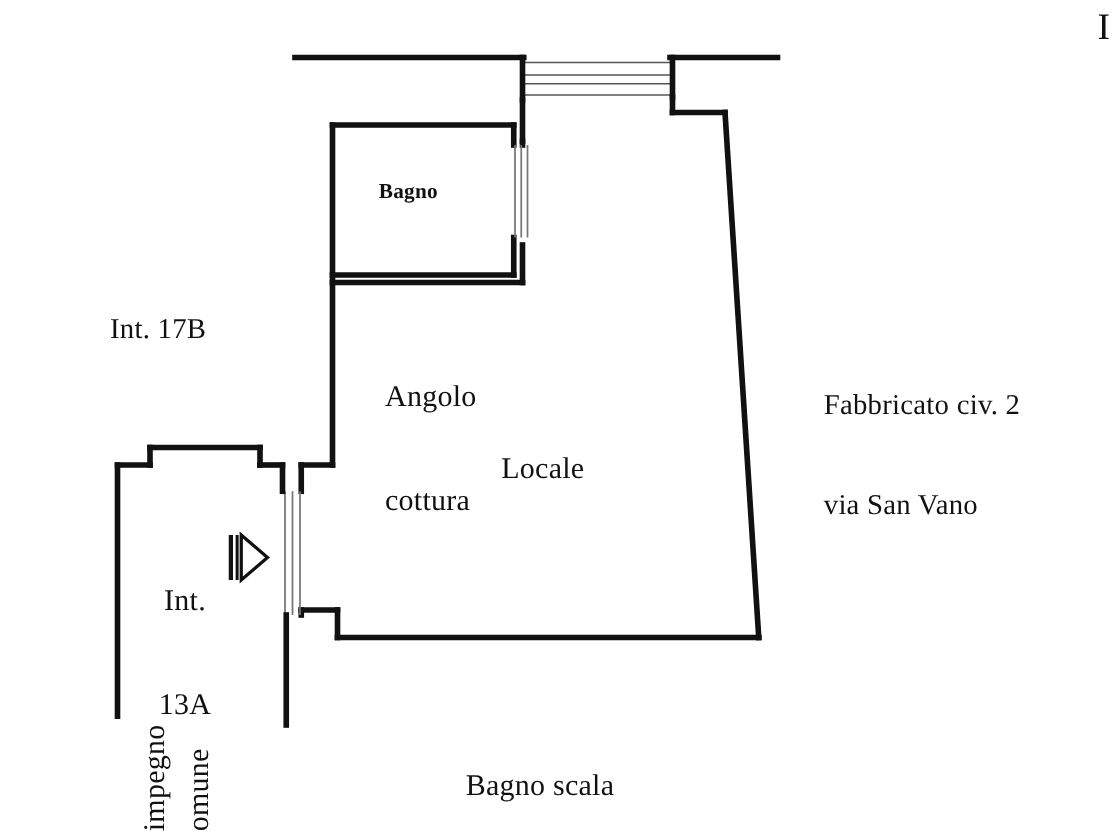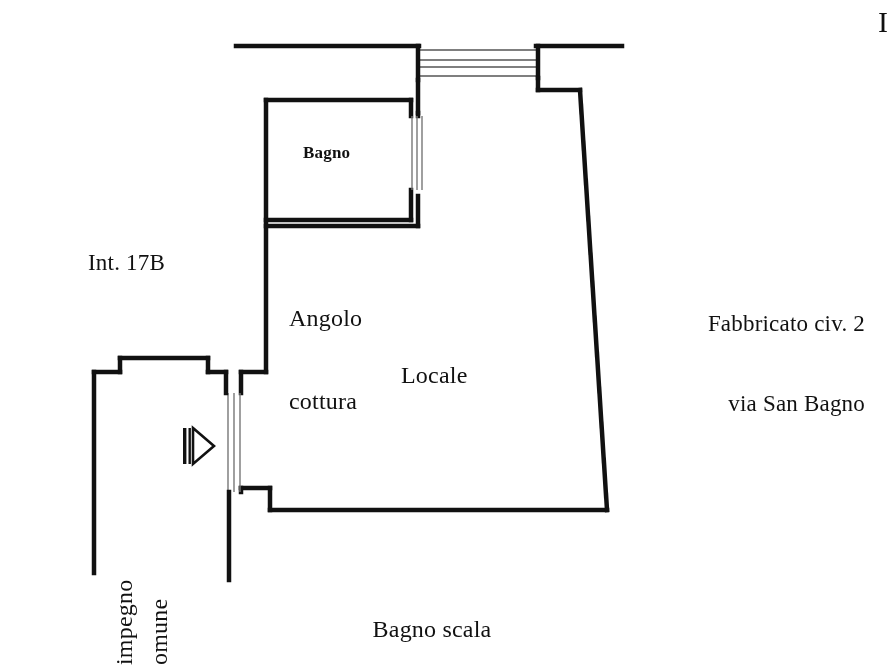--- a/index.html
+++ b/index.html
@@ -38,35 +38,35 @@
     top: 143px;
     font-size: 17px;
     font-weight: bold;
   }
   .lbl-int13b {
     left: 88px;
     top: 250px;
     font-size: 23px;
   }
   .lbl-angolo {
-    left: 289px;
+    left: 308px;
     top: 249px;
     font-size: 24px;
     text-align: left;
   }
   .lbl-locale {
     left: 401px;
     top: 362px;
     font-size: 24px;
   }
   .lbl-fabbricato {
     left: 659px;
     top: 258px;
     font-size: 23px;
-    text-align: right;
+    text-align: left;
     width: 206px;
   }
   .lbl-int13a {
     left: 119px;
     top: 412px;
     font-size: 24px;
     text-align: center;
     width: 58px;
   }
   .lbl-vano {
@@ -206,23 +206,27 @@
 
   <div class="plan-label lbl-angolo">
     <div>Angolo</div>
     <div>cottura</div>
   </div>
 
   <div class="plan-label lbl-locale">Locale</div>
 
   <div class="plan-label lbl-fabbricato">
     <div>Fabbricato civ. 2</div>
-    <div>via San Bagno</div>
-  </div>
-
+    <div>via San Vano</div>
+  </div>
+
+  <div class="plan-label lbl-int13a">
+    <div>Int.</div>
+    <div>13A</div>
+  </div>
 
   <div class="plan-label lbl-vano">
     <div>Bagno scala</div>
     
   </div>
 
   <div class="plan-label lbl-rot-impegno">impegno</div>
 
   <div class="plan-label lbl-rot-comune">omune</div>
 

